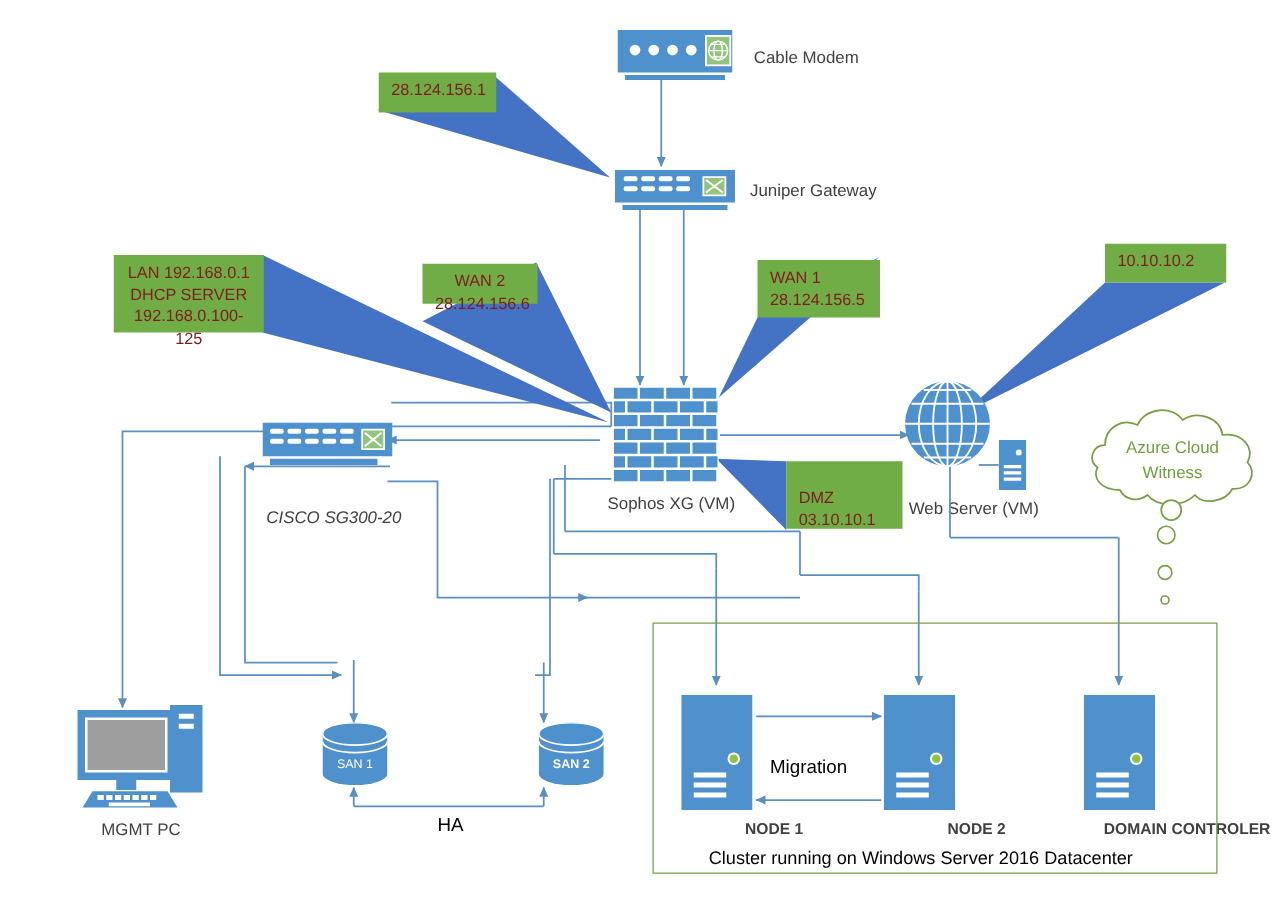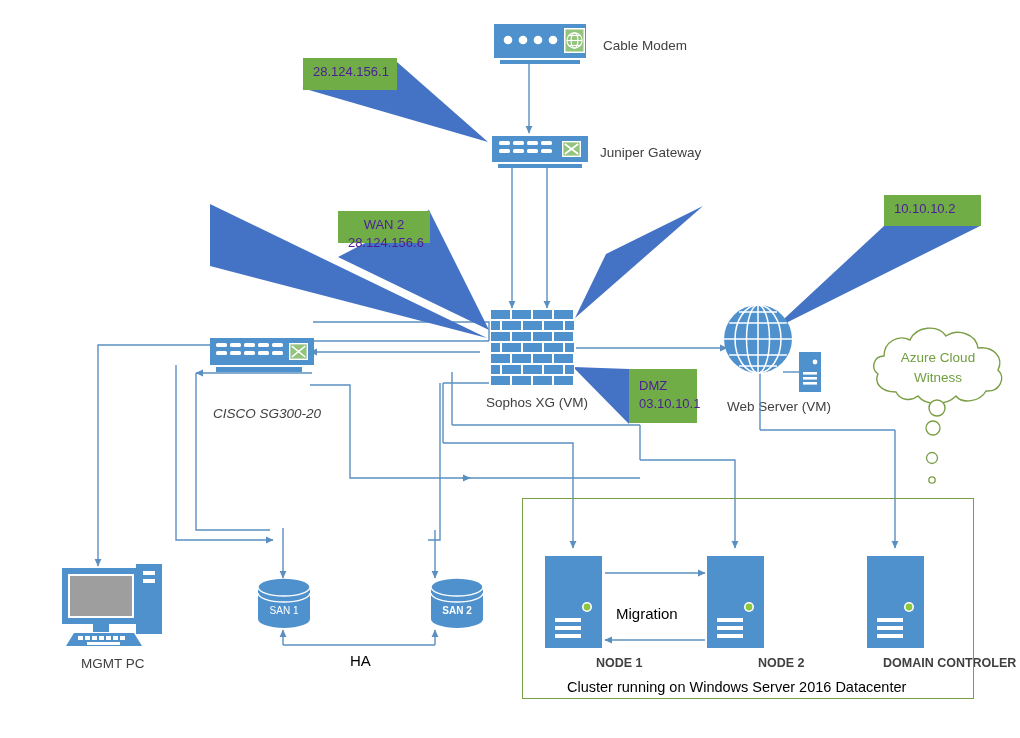--- a/index.html
+++ b/index.html
@@ -25,21 +25,21 @@
     line-height:1.15;
   }
   .lbl-sm{font-size:12.5px;}
   .lbl-blue{color:#000000;}
   .lbl-green{color:#6f9f3f;}
   .lbl-bold{font-weight:bold;margin-left:47px;}
   
   .callout{
     position:absolute;
     background:#70ad47;
-    color:#4c1d95;
+    color:#7f1d1d;
     font-size:13px;
     line-height:1.35;
     padding:5px 10px;
     box-sizing:border-box;
     z-index:6;
   }
   .callout.ctr{text-align:center;}
   .callout.lft{text-align:left;}
   
   svg.layer{position:absolute;left:0;top:0;width:1020px;height:738px;overflow:visible;}
@@ -129,32 +129,41 @@
       <polygon points="884,226 980,226 772,330"></polygon>
 
       <polygon points="629,369 629,424 573,367"></polygon>
     </g>
   </svg>
 
   <div class="callout ctr" style="left:303px;top:58px;width:94px;height:32px;">
     <div>28.124.156.1</div>
   </div>
 
+  <div class="callout ctr" style="left:91px;top:204px;width:120px;height:62px;">
+    <div>LAN 192.168.0.1</div>
+    <div>DHCP SERVER</div>
+    <div>192.168.0.100-125</div>
+  </div>
 
   <div class="callout ctr" style="left:338px;top:211px;width:92px;height:32px;">
     <div>WAN 2</div>
     <div>28.124.156.6</div>
   </div>
 
+  <div class="callout lft" style="left:606px;top:208px;width:98px;height:46px;">
+    <div>WAN 1</div>
+    <div>28.124.156.5</div>
+  </div>
 
   <div class="callout lft" style="left:884px;top:195px;width:97px;height:31px;">
     <div>10.10.10.2</div>
   </div>
 
-  <div class="callout lft" style="left:629px;top:369px;width:68px;height:54px;padding-top:8px;">
+  <div class="callout lft" style="left:629px;top:369px;width:93px;height:54px;padding-top:20px;">
     <div>DMZ</div>
     <div>03.10.10.1</div>
   </div>
 
   <div class="dev" style="left:494px;top:24px;">
     <svg width="92" height="42" viewBox="0 0 92 42">
       <rect x="0" y="0" width="92" height="34" fill="#4e91cd"></rect>
       <circle cx="14" cy="16" r="4.3" fill="#ffffff"></circle>
       <circle cx="29" cy="16" r="4.3" fill="#ffffff"></circle>
       <circle cx="44" cy="16" r="4.3" fill="#ffffff"></circle>

